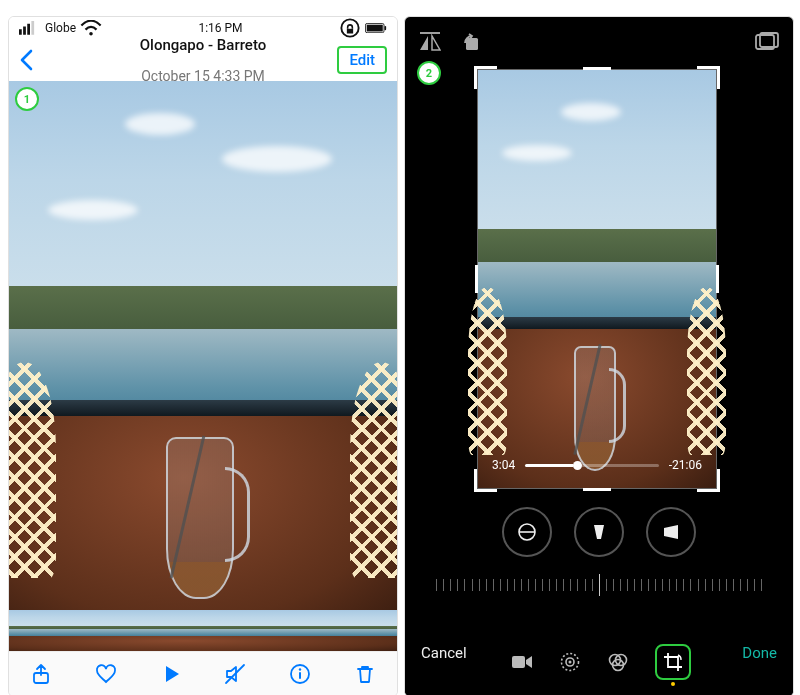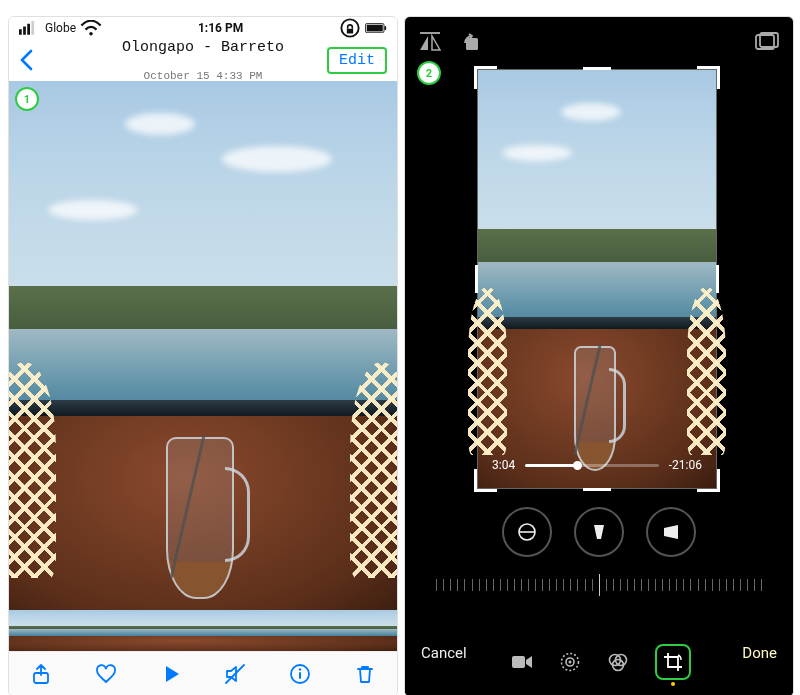--- a/index.html
+++ b/index.html
@@ -3,25 +3,25 @@
 <meta charset="utf-8">
 <style>
   html,body{margin:0;padding:0;background:#fff;font-family:-apple-system,BlinkMacSystemFont,"Segoe UI",Roboto,Arial,sans-serif;}
   .canvas{width:800px;height:695px;position:relative;background:#fff;}
   .phone{position:absolute;top:16px;width:388px;height:679px;background:#111;border-radius:6px;overflow:hidden;border:1px solid #e0e0e0;}
   .phone.left{left:8px;background:#fff;}
   .phone.right{left:404px;background:#000;}
   
   .status-bar{height:22px;display:flex;align-items:center;justify-content:space-between;padding:0 10px;font-size:12px;color:#111;background:#fff;}
   .status-left, .status-right{display:flex;align-items:center;gap:4px;}
-  .nav-bar{height:42px;background:#fff;display:flex;align-items:center;justify-content:space-between;padding:0 10px;position:relative;font-family:Liberation Mono, monospace;}
+  .nav-bar{height:42px;background:#fff;display:flex;align-items:center;justify-content:space-between;padding:0 10px;position:relative;}
   .nav-back{color:#007aff;font-size:22px;font-weight:500;}
   .nav-title{position:absolute;left:0;right:0;text-align:center;}
   .nav-title .t1{font-size:15px;color:#111;font-weight:500;}
-  .nav-title .t2{font-size:11px;color:#777;margin-top:14px;}
+  .nav-title .t2{font-size:14px;color:#777;margin-top:14px;}
   .edit-btn{color:#007aff;font-size:15px;font-weight:500;border:2.5px solid #2ecc40;border-radius:4px;padding:3px 10px;position:relative;z-index:2;background:#fff;}
   .photo-view{position:relative;width:100%;height:540px;overflow:hidden;}
   
   .scene{position:absolute;inset:0;}
   .sky{position:absolute;top:0;left:0;right:0;height:46%;background:linear-gradient(#a8c9e3,#bcd6e8 40%,#cfe1ec);}
   .cloud{position:absolute;background:rgba(255,255,255,0.75);border-radius:50%;filter:blur(3px);}
   .hills{position:absolute;top:38%;left:0;right:0;height:12%;background:linear-gradient(#5a6f4a,#3f5538);}
   .sea{position:absolute;top:46%;left:0;right:0;height:18%;background:linear-gradient(#9fb9c4,#5f92a8 60%,#3d7893);}
   .railing{position:absolute;top:59%;left:0;right:0;height:3%;background:linear-gradient(#2c3b46,#10191f);}
   .table{position:absolute;top:62%;left:0;right:0;bottom:0;background:radial-gradient(ellipse at 45% 30%,#8a4a2e,#5c2f1a 70%,#3a1d10);}
@@ -62,21 +62,21 @@
   .time-readout .bar::after{content:"";position:absolute;left:36%;top:-3px;width:9px;height:9px;border-radius:50%;background:#fff;}
   .round-tools{position:absolute;top:490px;left:0;right:0;display:flex;justify-content:center;gap:22px;}
   .round-btn{width:46px;height:46px;border-radius:50%;border:2px solid #555;display:flex;align-items:center;justify-content:center;color:#eee;}
   .dial{position:absolute;top:552px;left:28px;right:28px;height:32px;display:flex;align-items:center;justify-content:center;}
   .dial .tick{width:1px;height:12px;background:#666;margin:0 3.2px;}
   .dial .tick.mid{height:22px;background:#ccc;}
   .bottom-bar{position:absolute;left:0;right:0;bottom:0;height:52px;display:flex;align-items:flex-start;justify-content:space-between;padding:0 16px;background:#000;}
   .bottom-bar .mid{display:flex;gap:26px;align-items:center;}
   .bb{color:#aaa;font-size:15px;}
   .bb.cancel{color:#eee;}
-  .bb.done{color:#fef9c3;margin-left:8px;}
+  .bb.done{color:#14b8a6;margin-left:8px;}
   .crop-icon-wrap{width:32px;height:32px;border:2.5px solid #2ecc40;border-radius:8px;display:flex;align-items:center;justify-content:center;position:relative;}
   .yellow-dot{position:absolute;bottom:-8px;left:calc(50% - 2px);width:4px;height:4px;border-radius:50%;background:#ffcc00;}
   svg{display:block;}
 </style>
 </head>
 <body>
 <div class="canvas">
 
 <div class="phone left">
   <div class="status-bar">
@@ -91,21 +91,21 @@
       </span>
       <span>Globe</span>
       <span class="ico">
         <svg viewBox="0 0 16 12">
               <path d="M1 4 Q8 -3 15 4" fill="none" stroke="#111" stroke-width="1.6"></path>
               <path d="M4 7 Q8 3 12 7" fill="none" stroke="#111" stroke-width="1.6"></path>
               <circle cx="8" cy="10" r="1.3" fill="#111"></circle>
             </svg>
       </span>
     </div>
-    <div style="font-weight:700;">1:16 PM</div>
+    <div style="font-weight:400;">1:16 PM</div>
     <div class="status-right">
       <span class="ico">
         <svg viewBox="0 0 14 14">
               <circle cx="7" cy="7" r="5.5" fill="none" stroke="#111" stroke-width="1.2"></circle>
               <path d="M5.5 7.5 v-1 a1.5 1.5 0 0 1 3 0 v1" fill="none" stroke="#111" stroke-width="1"></path>
               <rect x="5" y="7.5" width="4" height="3" fill="#111"></rect>
             </svg>
       </span>
       <span class="ico">
         <svg viewBox="0 0 26 12">

